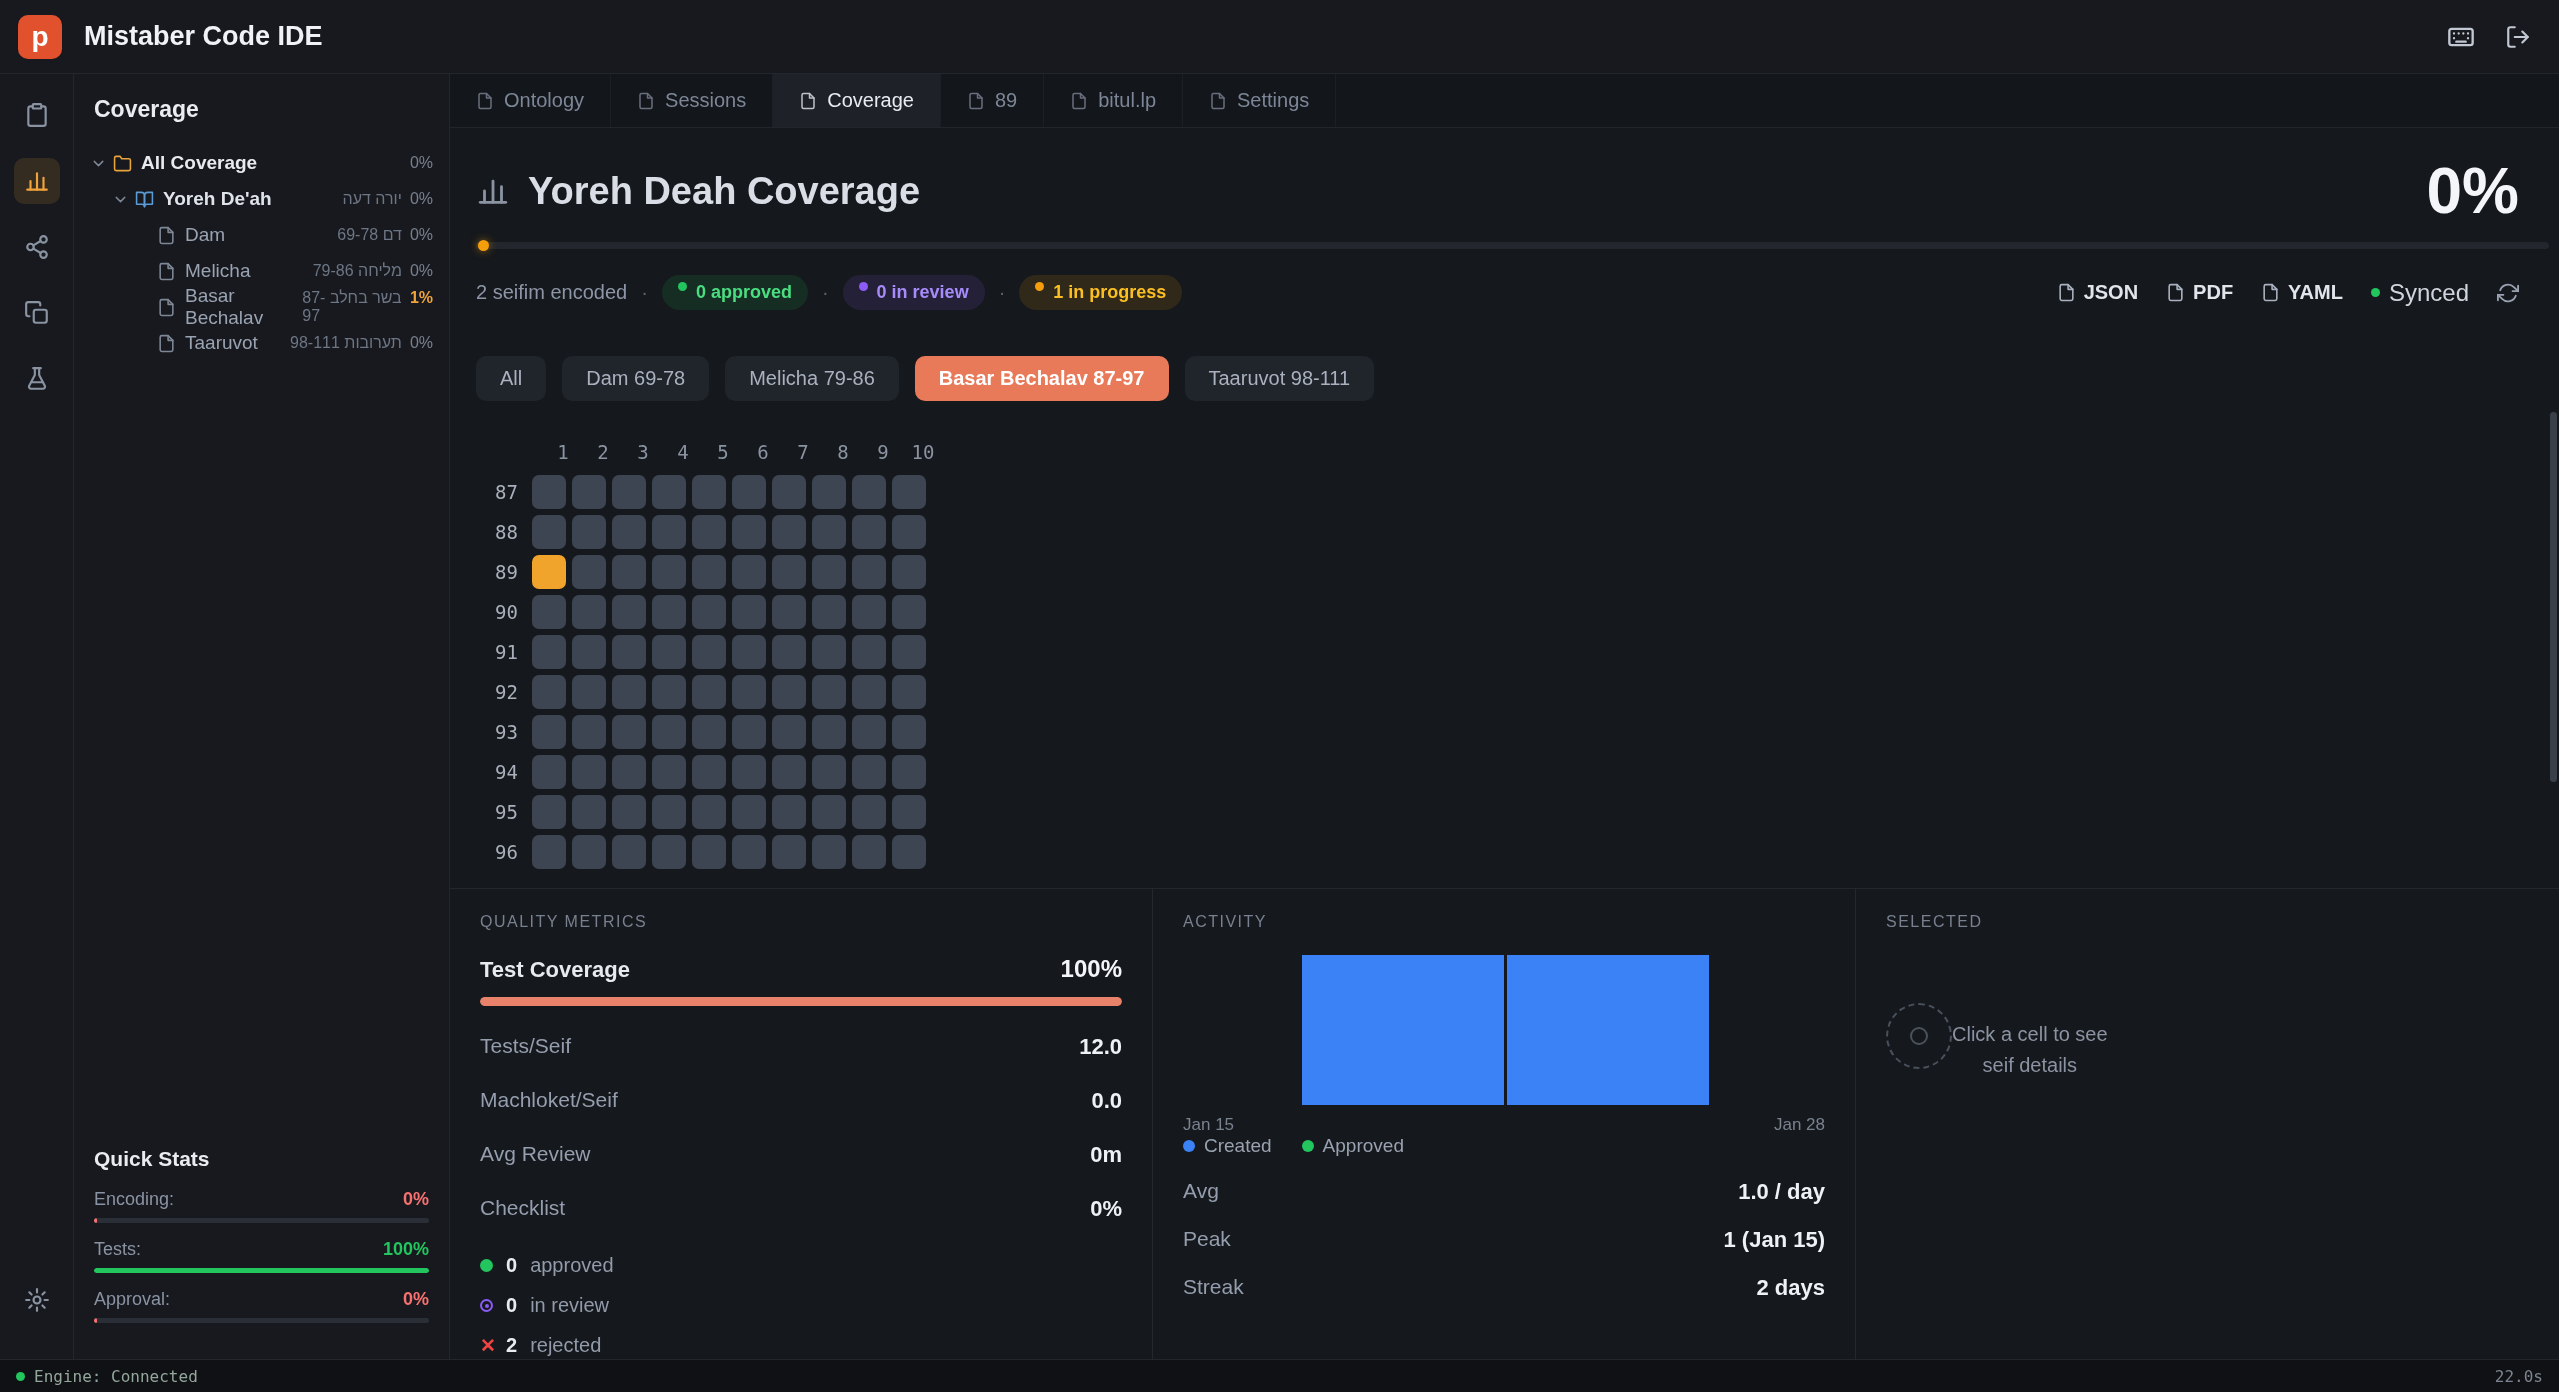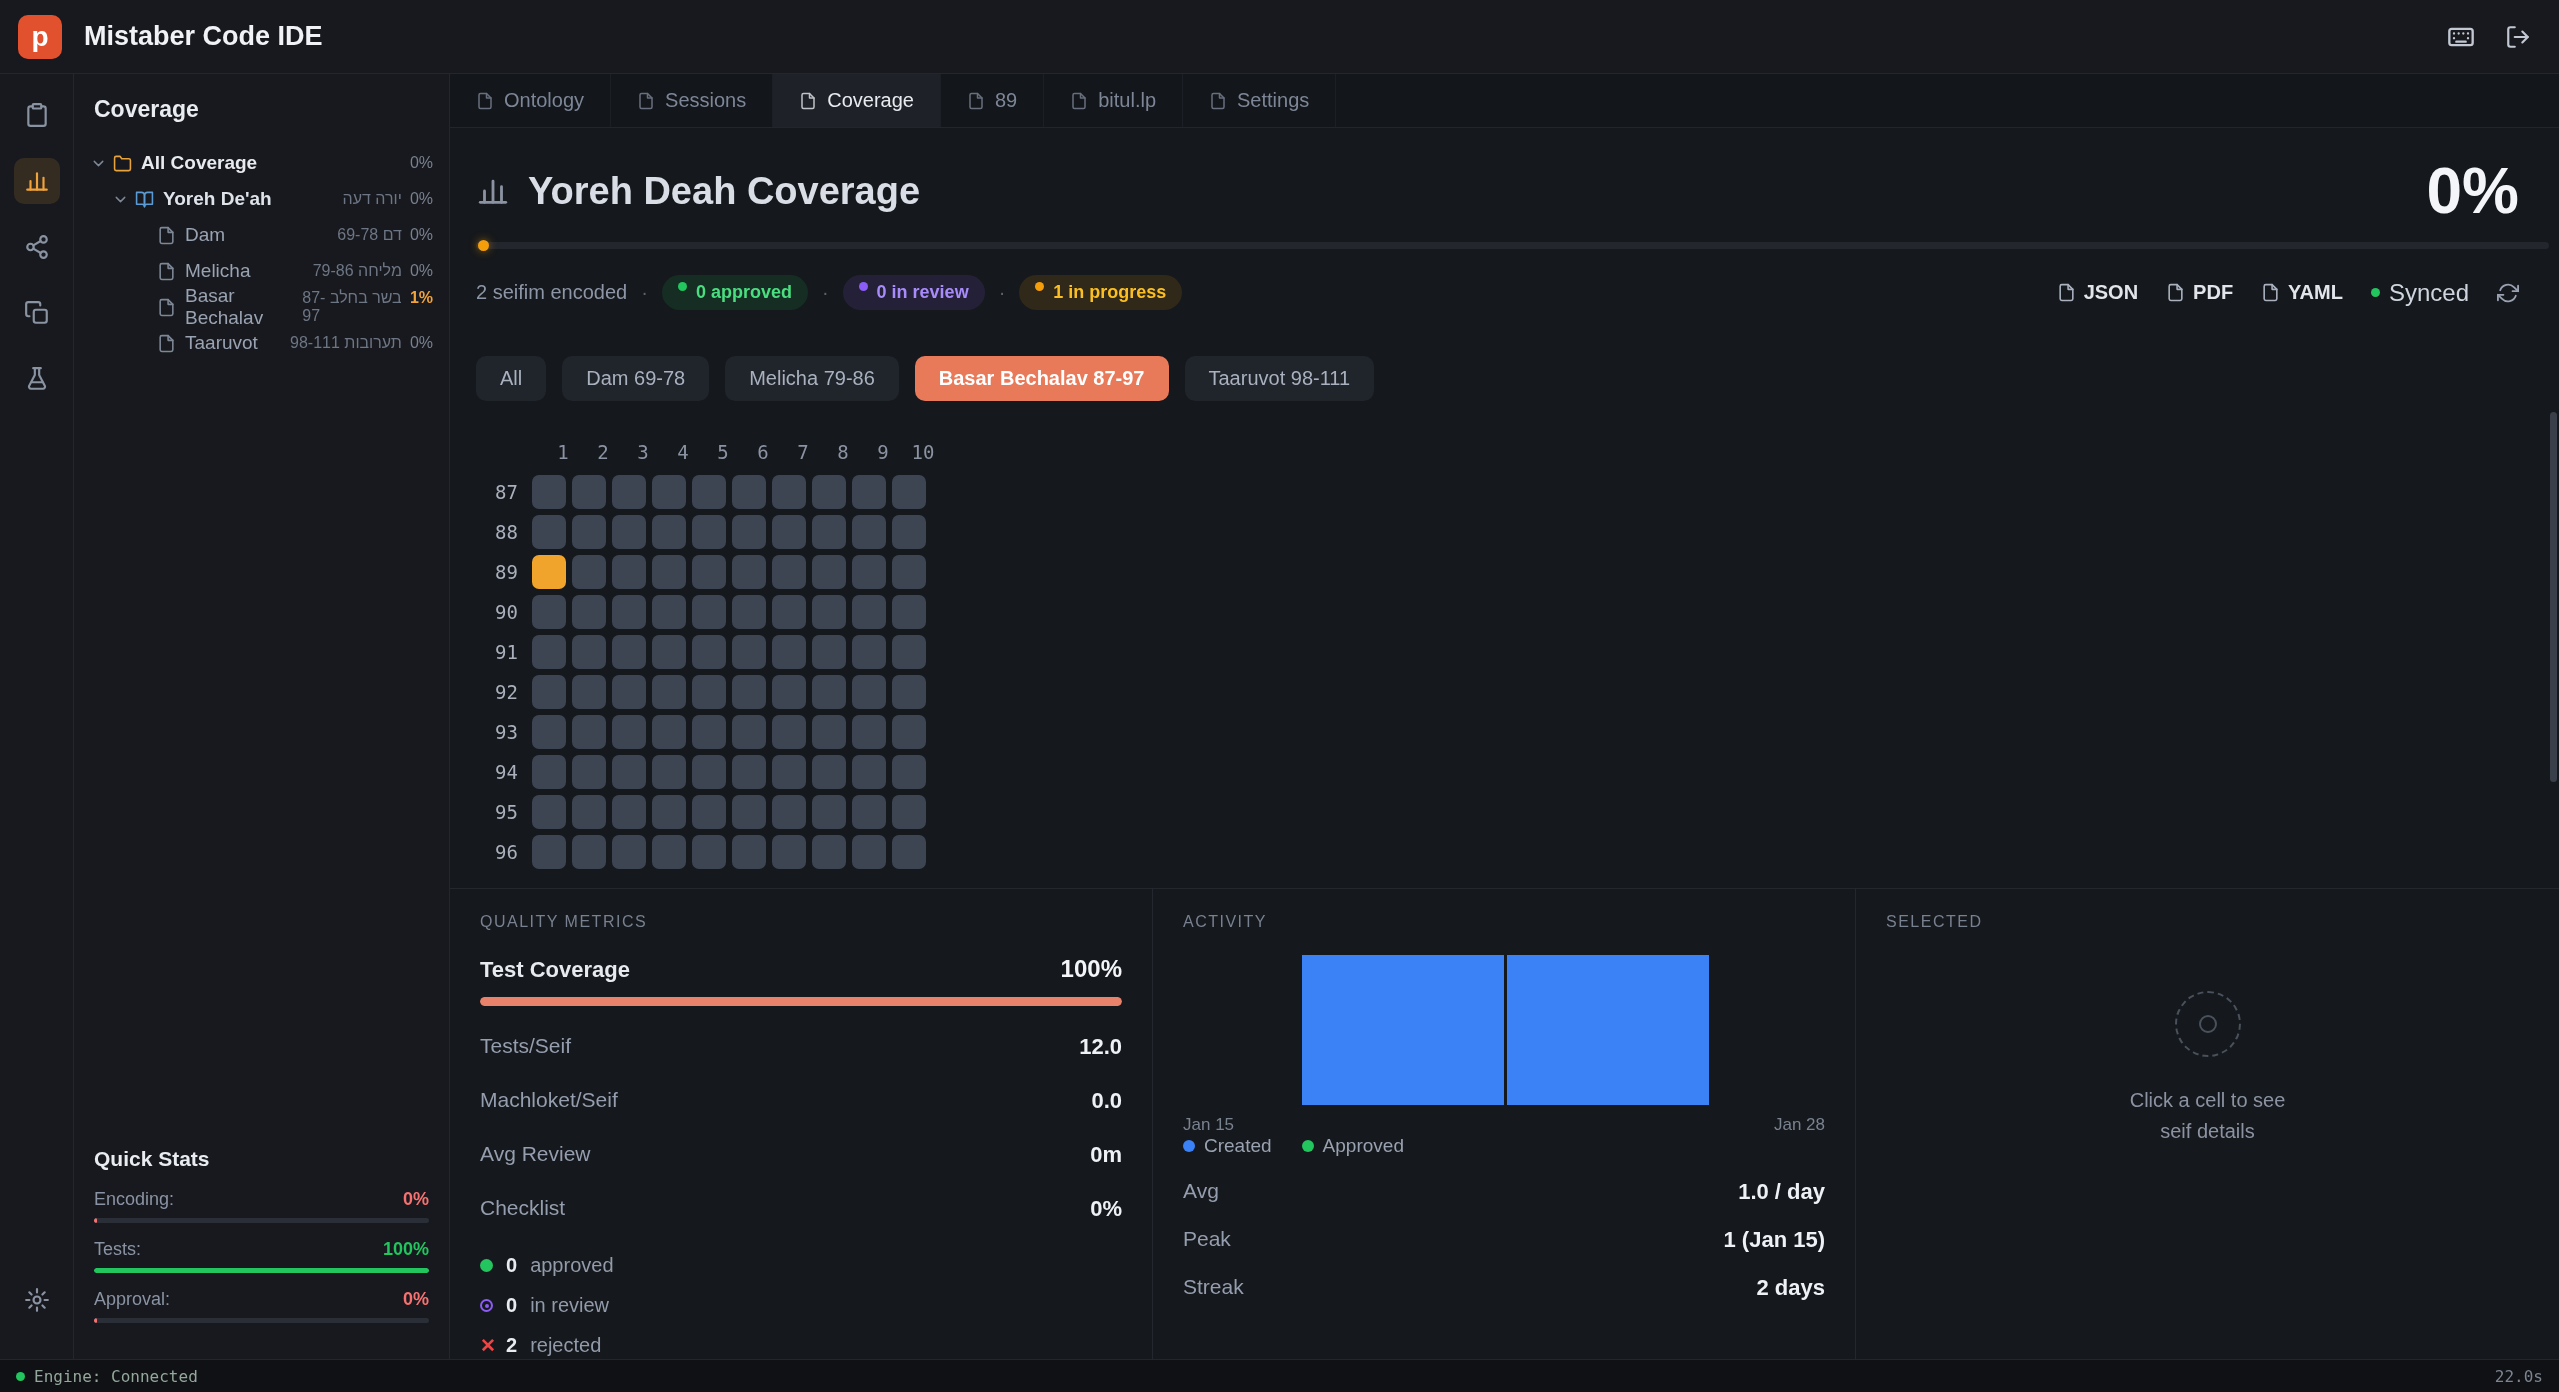--- a/index.html
+++ b/index.html
@@ -155,21 +155,21 @@
   .achart { height:150px; display:flex; align-items:flex-end; gap:3px;
     padding-left:18.5%; padding-right:18%; margin-top:4px; }
   .abar { flex:1 1 0; background:#3b82f6; }
   .axis-row { display:flex; justify-content:space-between; margin-top:10px; font-size:17px; color:#79828f; }
   .aleg-row { display:flex; gap:30px; font-size:19px; color:#99a2b0; }
   .aleg { display:flex; align-items:center; gap:9px; }
   .aleg-dot { width:12px; height:12px; border-radius:50%; }
   .a-stats { margin-top:22px; }
   .a-stat { display:flex; justify-content:space-between; margin-top:22px; }
 
-  .sel-body { display:flex; flex-direction:column; align-items:center; margin-top:60px; }
+  .sel-body { display:flex; flex-direction:row; align-items:center; margin-top:60px; }
   .sel-circle { width:66px; height:66px; border:2px dashed #49515c; border-radius:50%;
     display:flex; align-items:center; justify-content:center; }
   .sel-circle::after { content:""; width:14px; height:14px; border:2px solid #49515c; border-radius:50%; }
   .sel-text { margin-top:28px; text-align:center; font-size:20px; line-height:1.55; color:#8b93a2; }
 
   .scroll-thumb { position:absolute; right:2px; top:338px; width:7px; height:370px;
     background:#3a4049; border-radius:4px; }
 </style>
 </head>
 <body>

